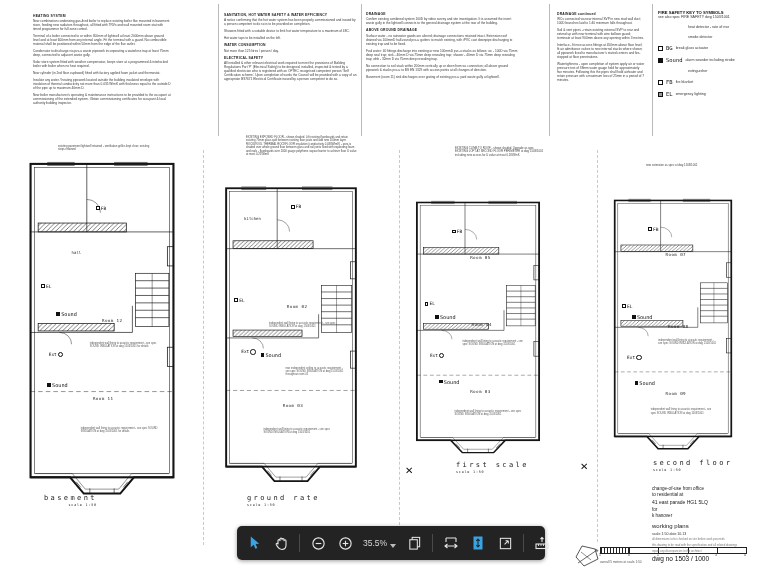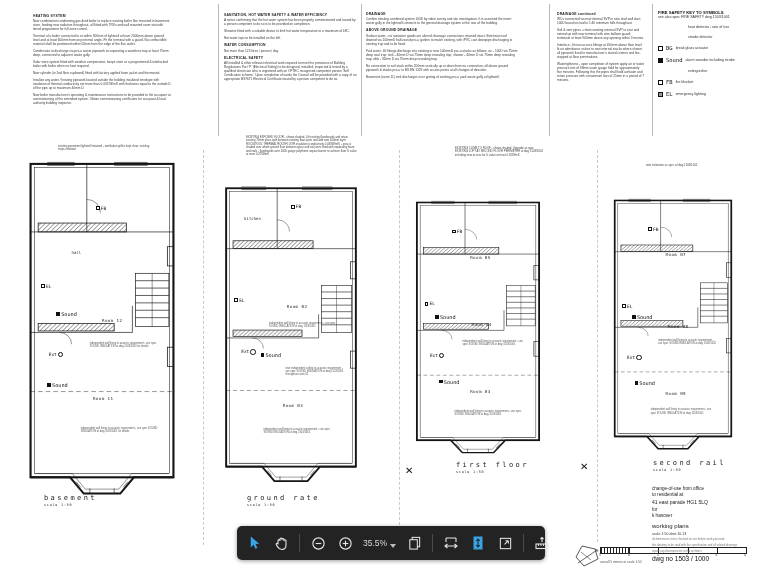--- a/index.html
+++ b/index.html
@@ -379,34 +379,34 @@
       <span class="pl-item pl-sound" style="left: 17%; top: 46%;"><span class="sq fill"></span>Sound</span>
       <span class="pl-item pl-room" style="left: 46%; top: 50%;">Room 08</span>
       <span class="pl-item pl-ext" style="left: 13%; top: 62%;">Ext<span class="circ"></span></span>
       <span class="pl-item pl-sound" style="left: 19%; top: 72%;"><span class="sq fill"></span>Sound</span>
       <span class="pl-item pl-room" style="left: 44%; top: 76%;">Room 09</span>
       <span class="pl-item pl-note" style="left: 38%; top: 56%; width: 48%;">independent wall lining to acoustic requirement - see spec SOUND INSULATION at dwg 1503/1001</span>
       <span class="pl-item pl-note" style="left: 32%; top: 83%; width: 52%;">independent wall lining to acoustic requirement - see spec SOUND INSULATION at dwg 1503/1001</span>
     </div>
   </div>
 
-<div class="floor-label" style="left:44px;top:494px;">
+<div class="floor-label" style="left:44px;top:494px;text-align:right;">
   <div class="fl">basement</div>
   <div class="sc">scale 1:50</div>
 </div>
 <div class="floor-label" style="left:247px;top:494px;">
   <div class="fl">ground rate</div>
   <div class="sc">scale 1:50</div>
 </div>
 <div class="floor-label" style="left:456px;top:461px;">
-  <div class="fl">first floor</div>
+  <div class="fl">first scale</div>
   <div class="sc">scale 1:50</div>
 </div>
 <div class="floor-label" style="left:653px;top:459px;">
-  <div class="fl">second rail</div>
+  <div class="fl">second floor</div>
   <div class="sc">scale 1:50</div>
 </div>
 
 <div class="xmark" style="left:405px;top:465px;">✕</div>
 <div class="xmark" style="left:580px;top:461px;">✕</div>
 
 <div class="toolbar">
   <div class="tb-btn" title="Select tool">
     <svg width="15" height="16" viewBox="0 0 16 16">
       <path d="M4 1 L4 12.5 L7.1 9.9 L8.9 14.2 L11 13.3 L9.2 9.1 L13 8.7 Z" fill="#3aa3e3"></path>

